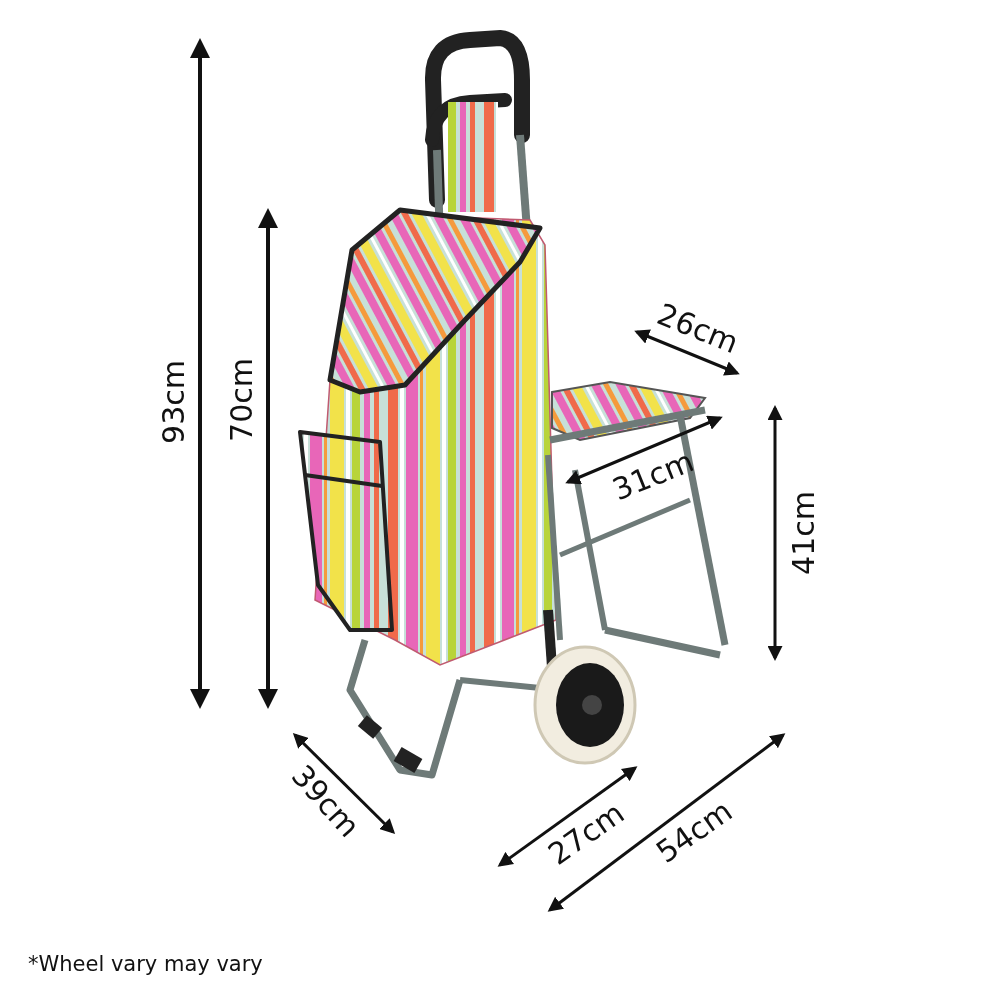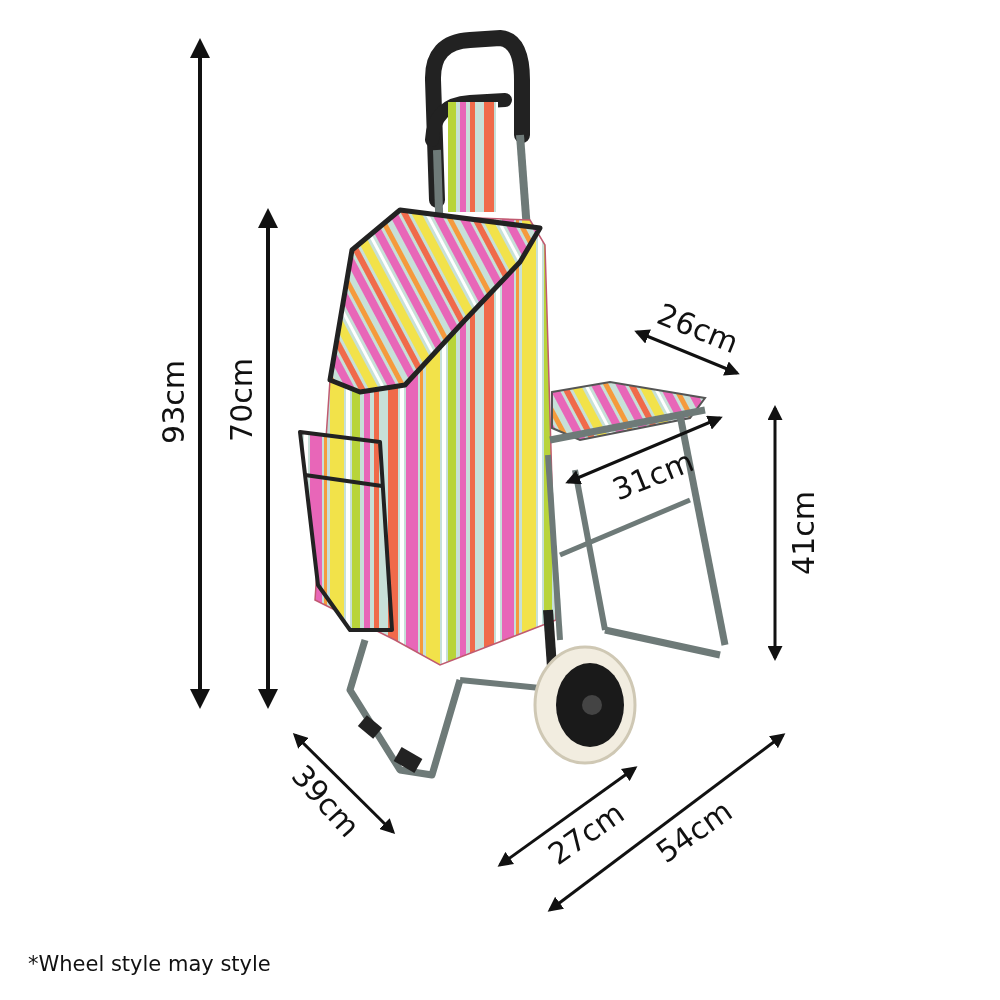--- a/index.html
+++ b/index.html
@@ -111,13 +111,13 @@
   <g>
     <line x1="500" y1="865" x2="635" y2="768" stroke="#111" stroke-width="3" marker-start="url(#ah)" marker-end="url(#ah)"></line>
     <text class="dim-label" transform="translate(592,842) rotate(-35)" text-anchor="middle">27cm</text>
   </g>
   <g>
     <line x1="550" y1="910" x2="783" y2="735" stroke="#111" stroke-width="3" marker-start="url(#ah)" marker-end="url(#ah)"></line>
     <text class="dim-label" transform="translate(700,840) rotate(-35)" text-anchor="middle">54cm</text>
   </g>
 </svg>
 
-<div class="footnote">*Wheel style may style</div>
+<div class="footnote">*Wheel vary may vary</div>
 
 </body></html>

